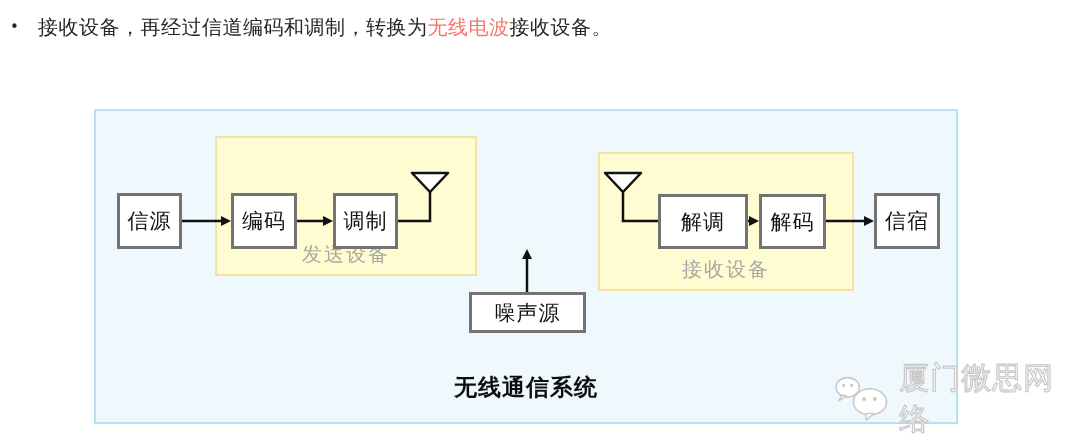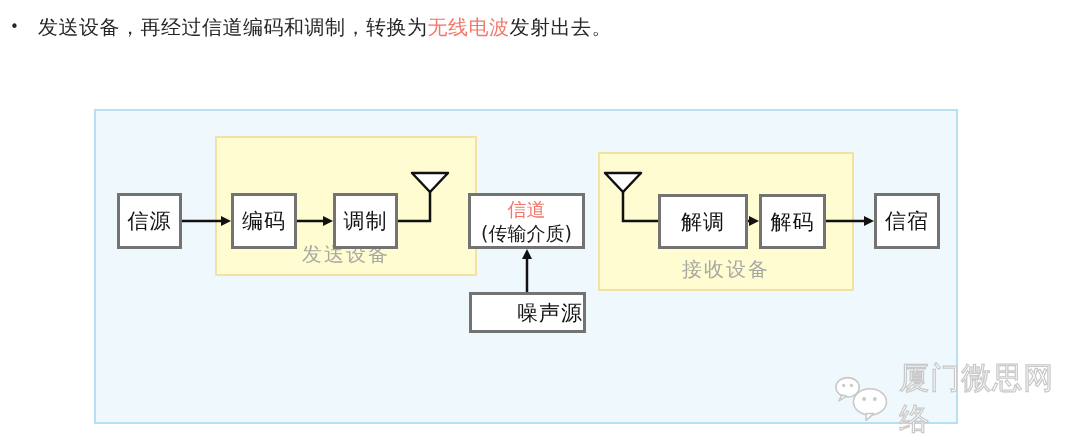--- a/index.html
+++ b/index.html
@@ -63,21 +63,21 @@
     letter-spacing: 1px;
     z-index: 2;
   }
   .n-source     { left: 21px;  top: 82px;  width: 65px;  height: 56px; }
   .n-encode     { left: 135px; top: 82px;  width: 66px;  height: 56px; }
   .n-modulate   { left: 237px; top: 82px;  width: 65px;  height: 56px; }
   .n-channel    { left: 372px; top: 82px;  width: 117px; height: 56px; font-size: 19px; line-height: 24px; letter-spacing: 0; }
   .n-demodulate { left: 562px; top: 83px;  width: 90px;  height: 55px; }
   .n-decode     { left: 663px; top: 83px;  width: 67px;  height: 55px; }
   .n-sink       { left: 778px; top: 82px;  width: 66px;  height: 56px; }
-  .n-noise      { left: 373px; top: 181px; width: 117px; height: 41px; align-items: flex-end; }
+  .n-noise      { left: 373px; top: 181px; width: 117px; height: 41px; }
   .channel-title { color: #f3766a; }
   .channel-sub   { color: #1c1c1c; }
 
   .connectors { position: absolute; left: 0; top: 0; z-index: 1; }
 
   .diagram-title {
     position: absolute;
     left: 0; right: 0; top: 261px;
     text-align: center;
     font-size: 23px;
@@ -102,21 +102,21 @@
     -webkit-text-stroke: 1.2px #c9c9c9;
     text-shadow: 0 0 1px #cfcfcf;
   }
 </style>
 </head>
 <body>
 
 <div class="intro">
   <span class="bullet">•</span>
   <div class="intro-text">
-    <div><span>发送设备，再经过信道编码和调制，转换为</span><span class="hl">无线电波</span><span>发射出去。</span></div>
+    <div><span>接收设备，再经过信道编码和调制，转换为</span><span class="hl">无线电波</span><span>接收设备。</span></div>
   </div>
 </div>
 
 <div class="panel">
 
   <div class="ybox tx">
     <div class="group-label">发送设备</div>
   </div>
   <div class="ybox rx">
     <div class="group-label">接收设备</div>
@@ -154,37 +154,34 @@
 
   <div class="node n-source">
     <span>信源</span>
   </div>
   <div class="node n-modulate">
     <span>调制</span>
   </div>
   <div class="node n-encode">
     <span>编码</span>
   </div>
-  <div class="node n-channel">
-    <span class="channel-title">信道</span>
-    <span class="channel-sub">(传输介质)</span>
-  </div>
   <div class="node n-demodulate">
     <span>解调</span>
   </div>
   <div class="node n-sink">
     <span>信宿</span>
   </div>
   <div class="node n-decode">
     <span>解码</span>
   </div>
   <div class="node n-noise">
     <span>噪声源</span>
   </div>
 
+  <div class="diagram-title">无线通信系统</div>
 </div>
 
 <div class="watermark">
   <svg width="62" height="48" viewBox="0 0 62 48">
     <g fill="#ffffff" stroke="#c9c9c9" stroke-width="1.6">
       <ellipse cx="14" cy="12" rx="12" ry="10"></ellipse>
       <path d="M8 20 L5 26 L13 21 Z" stroke-linejoin="round"></path>
       <ellipse cx="37" cy="27" rx="17" ry="13.5"></ellipse>
       <path d="M33 39 L33 46 L41 39 Z" stroke-linejoin="round"></path>
     </g>

